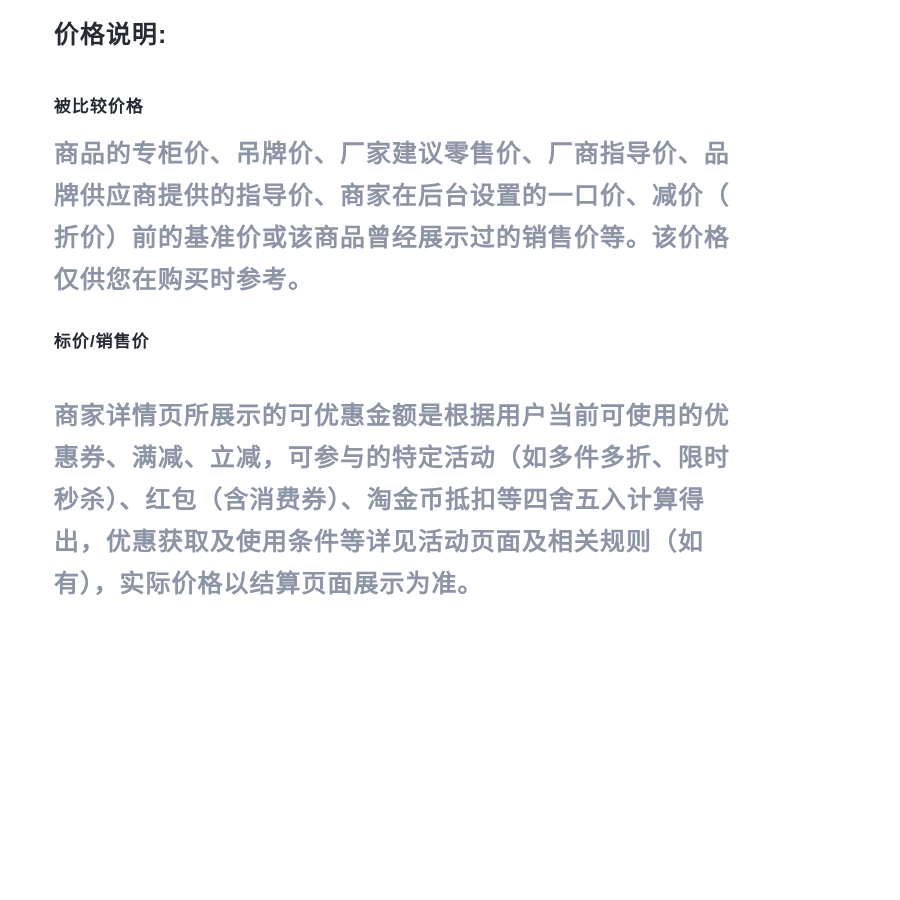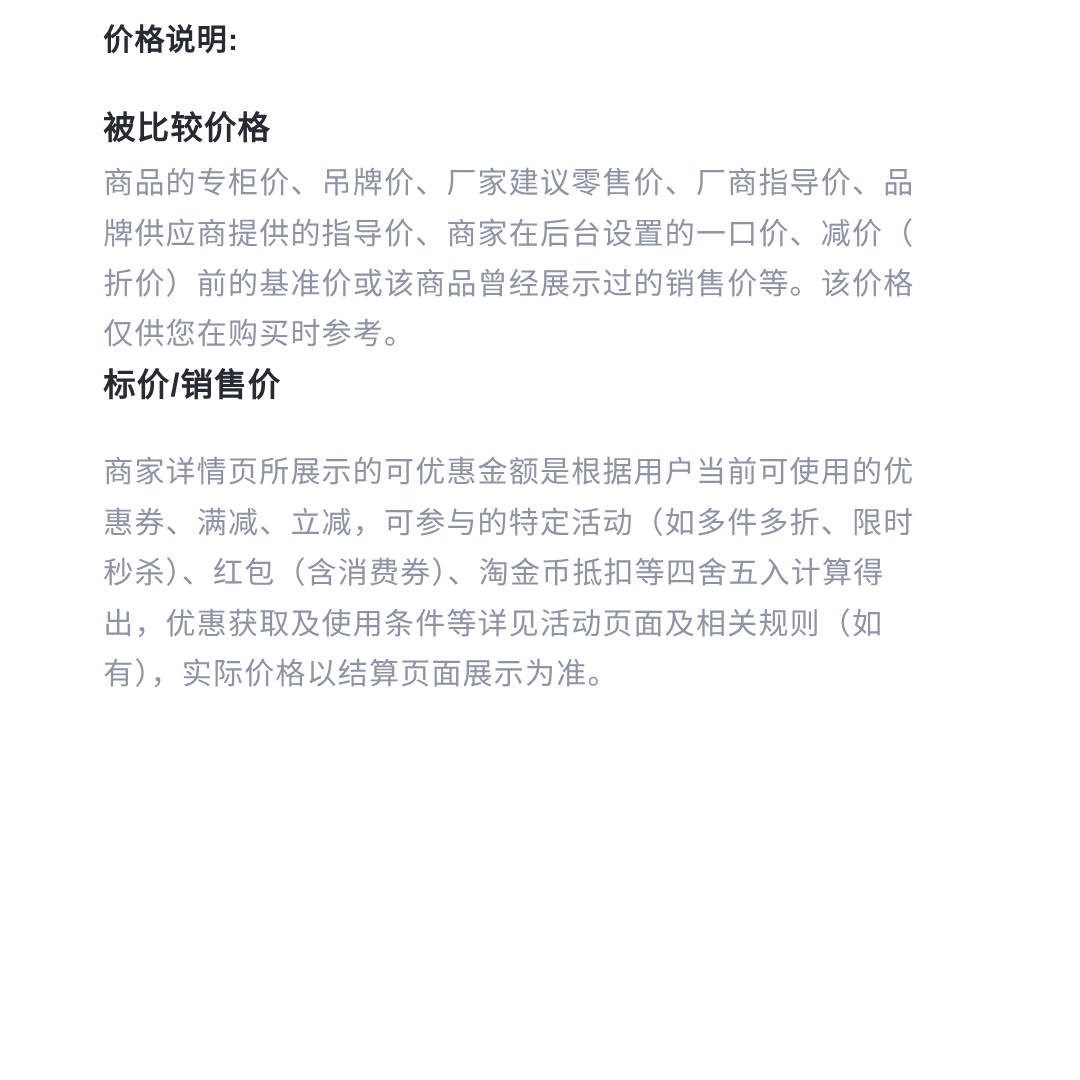--- a/index.html
+++ b/index.html
@@ -10,49 +10,49 @@
   body {
     width: 900px;
     height: 900px;
     overflow: hidden;
     font-family: "Liberation Sans", sans-serif;
   }
   .page {
     box-sizing: border-box;
     width: 900px;
     height: 900px;
-    padding: 13px 115px 0 86px;
+    padding: 13px 115px 0 54px;
     background: #ffffff;
   }
   .title {
     margin: 0 0 31px 0;
     font-size: 25px;
     line-height: 42px;
     font-weight: 600;
     color: #262b33;
     letter-spacing: 1px;
   }
   .sec-heading {
     margin: 0 0 4px 0;
-    font-size: 27px;
+    font-size: 17px;
     line-height: 42px;
     font-weight: 600;
     color: #262b33;
     letter-spacing: 1px;
   }
   .body-text {
     margin: 0;
     font-size: 25px;
     line-height: 42px;
-    font-weight: 400;
+    font-weight: 700;
     color: #8c94a6;
     letter-spacing: 1px;
     white-space: pre-line;
   }
-  .sec2 { }
+  .sec2 { margin-top: 21px; }
   .p3   { margin-top: 31px; }
 </style>
 </head>
 <body>
 
 <div class="page">
 
   <h1 class="title">价格说明:</h1>
 
   <section>

